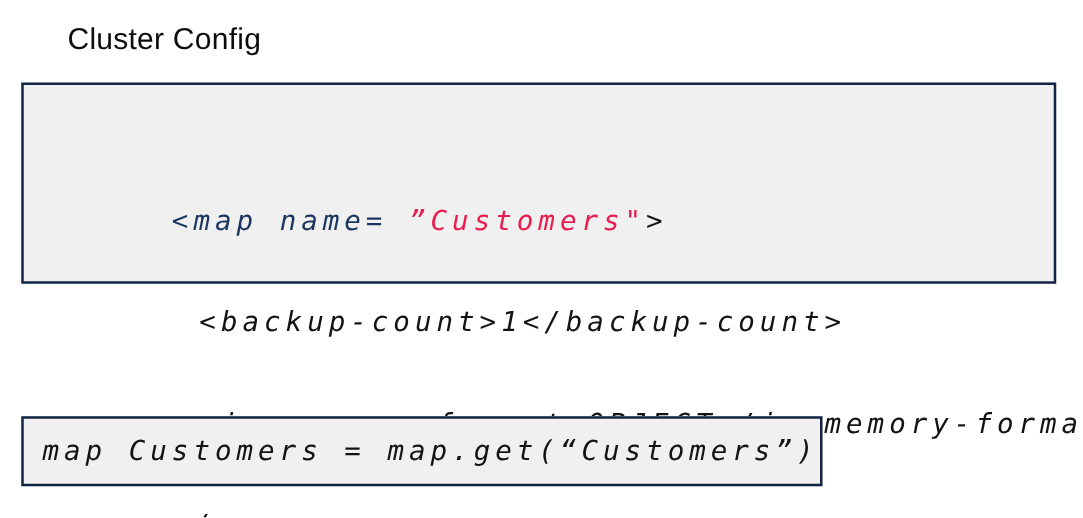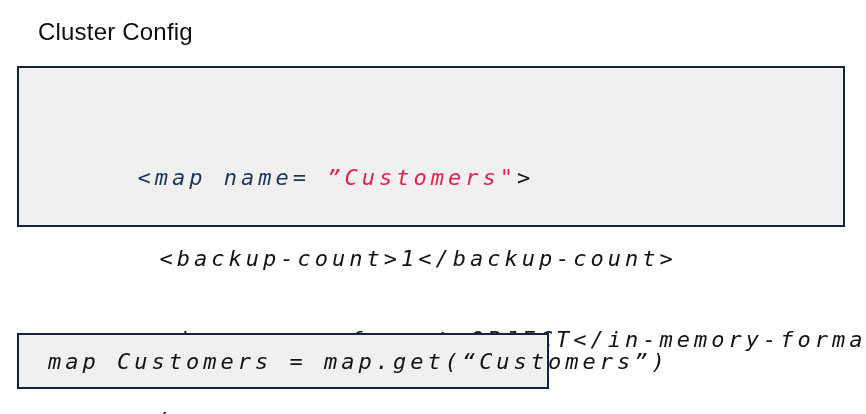--- a/index.html
+++ b/index.html
@@ -17,21 +17,21 @@
   }
   .heading {
     position: absolute;
     left: 38px;
     font-size: 24px;
     line-height: 26px;
     color: #0c0c0c;
     letter-spacing: 0.2px;
     white-space: nowrap;
   }
-  .heading--cluster { top: 19px; }
+  .heading--cluster { top: 19px; margin-left: 16px; }
   .heading--yourcode { top: 281px; }
 
   .code-block {
     position: absolute;
     left: 17px;
     box-sizing: border-box;
     background: #f0f0f0;
     border: 2.5px solid #112444;
     font-family: "DejaVu Sans Mono", "Liberation Mono", monospace;
     font-size: 22px;
@@ -40,25 +40,25 @@
     white-space: pre;
   }
   .code-block--config {
     top: 66px;
     width: 828px;
     height: 161px;
     padding: 13px 0 0 15px;
   }
   .code-block--pseudo {
     top: 333px;
-    width: 532px;
+    width: 641px;
     height: 56px;
     display: flex;
     align-items: center;
-    padding: 0 0 0 29px;
+    padding: 0 0 0 15px;
   }
   .code-line {
     height: 31px;
     line-height: 31px;
   }
   .code-line.indent { padding-left: 22px; }
 
   .tok { white-space: pre; font-style: italic; }
 </style>
 </head>

